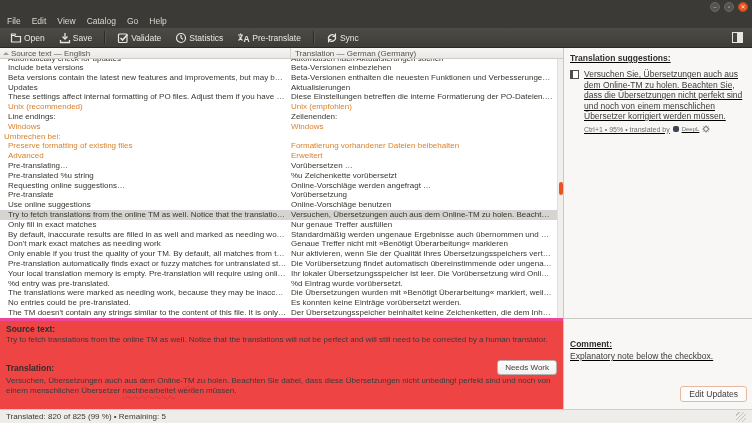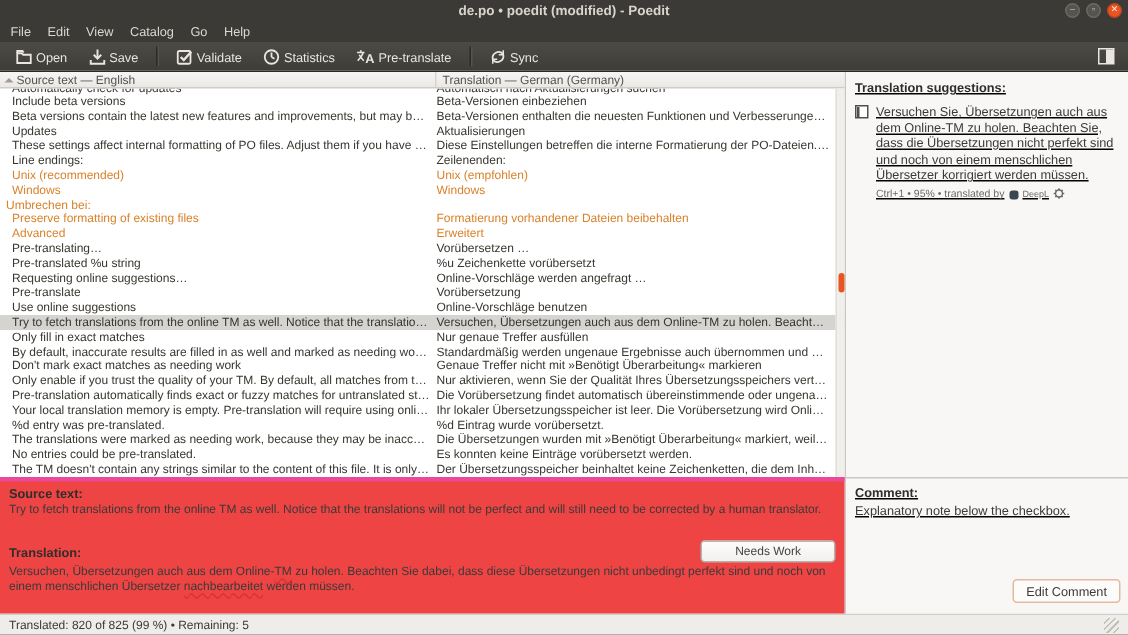--- a/index.html
+++ b/index.html
@@ -40,52 +40,51 @@
   .row.clip-bottom{height:10.2px;overflow:hidden;}
   .vscroll{position:absolute;right:0;top:11px;width:6px;height:259px;background:#f1efec;border-left:1px solid #e2dfda;box-sizing:border-box;}
   .vthumb{position:absolute;left:1px;top:123px;width:4px;height:13px;background:var(--accent,#e95420);border-radius:2px;}
   
   .editor{flex:1;border-top:3px solid #ec4899;display:flex;flex-direction:column;font-size:8px;color:#3a3a3a;background:#ef4444;}
   .srclabel{font-weight:bold;font-size:8.5px;color:#2f2e2b;padding:3px 6px 1px;}
   .srctext{padding:0 6px;height:24px;line-height:10px;overflow:hidden;}
   .trbar{display:flex;align-items:center;height:17px;padding:0 6px;box-sizing:border-box;}
   .trlabel{font-weight:bold;font-size:8.5px;color:#2f2e2b;}
   .needswork{margin-left:auto;font-family:inherit;font-size:8px;color:#454440;background:linear-gradient(#fdfdfc,#f1f0ee);
-             border:1px solid #b5b2ad;border-radius:3px;padding:2px 22px;}
+             border:1px solid #b5b2ad;border-radius:3px;padding:2px 7px;}
   .trtext{flex:1;padding:0 6px;line-height:10px;overflow:hidden;}
   .misspell{text-decoration:underline wavy #e03131 1px;text-underline-offset:2px;}
   
   .sidebar{flex:1;background:#f8f7f5;border-left:1px solid #cbc8c3;box-sizing:border-box;display:flex;flex-direction:column;text-decoration:underline;}
   .sugg{height:270px;box-sizing:border-box;padding:5px 6px;overflow:hidden;}
   .sugghead{font-weight:bold;font-size:8.5px;color:#2f2e2b;}
   .suggitem{margin-top:6px;display:flex;gap:5px;}
   .suggicon{flex:0 0 7px;height:7px;margin-top:1px;background:#fff;border:1px solid #4f4e4a;box-shadow:inset 2px 0 0 #4f4e4a;}
   .suggtext{font-size:8.5px;line-height:10.5px;color:#3a3a3a;}
   .suggmeta{margin-top:3px;display:flex;align-items:center;gap:3px;font-size:7px;color:#6e6c68;}
   .deepl{width:6px;height:6px;border-radius:2px;background:#3c4652;display:inline-block;}
   .deepl-name{font-size:6px;color:#6e6c68;}
   .gear{display:block;}
-  .comment{height:91px;box-sizing:border-box;border-top:1px solid #cbc8c3;padding:4px 6px;position:relative;}
+  .comment{height:91px;box-sizing:border-box;border-top:1px solid #cbc8c3;padding:20px 6px;position:relative;}
   .chead{font-weight:bold;font-size:8.5px;color:#2f2e2b;}
   .ctext{font-size:8.5px;color:#3a3a3a;margin-top:2px;}
   .editcomment{position:absolute;right:5px;bottom:7px;font-family:inherit;font-size:8.5px;color:#3a3a3a;
                background:#fdfcfb;border:1px solid #e5b99f;border-radius:3px;padding:2px 8px;}
   
   .statusbar{height:14px;background:#efedea;border-top:1px solid #d2cfca;box-sizing:border-box;
              display:flex;align-items:center;padding:0 6px;font-size:8px;color:#3b3a37;justify-content:flex-end;}
   .grip{margin-left:auto;width:10px;height:10px;
         background:repeating-linear-gradient(135deg,transparent 0 2px,#c4c1bb 2px 3px);}
 </style>
 </head>
 <body>
 
 <div class="app">
 
   <div class="titlebar">
-    <span class="title">de.po • poedit (modified) - Poedit</span>
     <span class="winbtns">
       <span class="wbtn">–</span>
       <span class="wbtn">▫</span>
       <span class="wbtn close">✕</span>
     </span>
   </div>
 
   <div class="menubar">
     <span>File</span>
     <span>Edit</span>
@@ -184,28 +183,28 @@
   <div class="row">
     <span class="col-src">Updates</span>
     <span class="col-trg">Aktualisierungen</span>
   </div>
 
   <div class="row">
     <span class="col-src">These settings affect internal formatting of PO files. Adjust them if you have specifi…</span>
     <span class="col-trg">Diese Einstellungen betreffen die interne Formatierung der PO-Dateien. Passen Sie …</span>
   </div>
 
+  <div class="row fuzzy">
+    <span class="col-src">Unix (recommended)</span>
+    <span class="col-trg">Unix (empfohlen)</span>
+  </div>
+
   <div class="row">
     <span class="col-src">Line endings:</span>
     <span class="col-trg">Zeilenenden:</span>
-  </div>
-
-  <div class="row fuzzy">
-    <span class="col-src">Unix (recommended)</span>
-    <span class="col-trg">Unix (empfohlen)</span>
   </div>
 
   <div class="row fuzzy">
     <span class="col-src">Windows</span>
     <span class="col-trg">Windows</span>
   </div>
 
   <div class="row fuzzy">
     <span class="col-trg">Umbrechen bei:</span>
   </div>
@@ -329,21 +328,21 @@
                     <circle cx="4" cy="4" r="2.3"></circle>
                     <path d="M4 0.5v1.2M4 6.3v1.2M0.5 4h1.2M6.3 4h1.2M1.6 1.6l0.8 0.8M5.6 5.6l0.8 0.8M6.4 1.6l-0.8 0.8M2.4 5.6l-0.8 0.8"></path>
                   </svg></span>
             </div>
           </div>
         </div>
       </div>
       <div class="comment">
         <div class="chead">Comment:</div>
         <div class="ctext">Explanatory note below the checkbox.</div>
-        <button class="editcomment">Edit Comment</button>
+        <button class="editcomment">Edit Updates</button>
       </div>
     </div>
   </div>
 
   <div class="statusbar">
     <span>Translated: 820 of 825 (99 %) • Remaining: 5</span>
     <span class="grip"></span>
   </div>
 </div>
 

